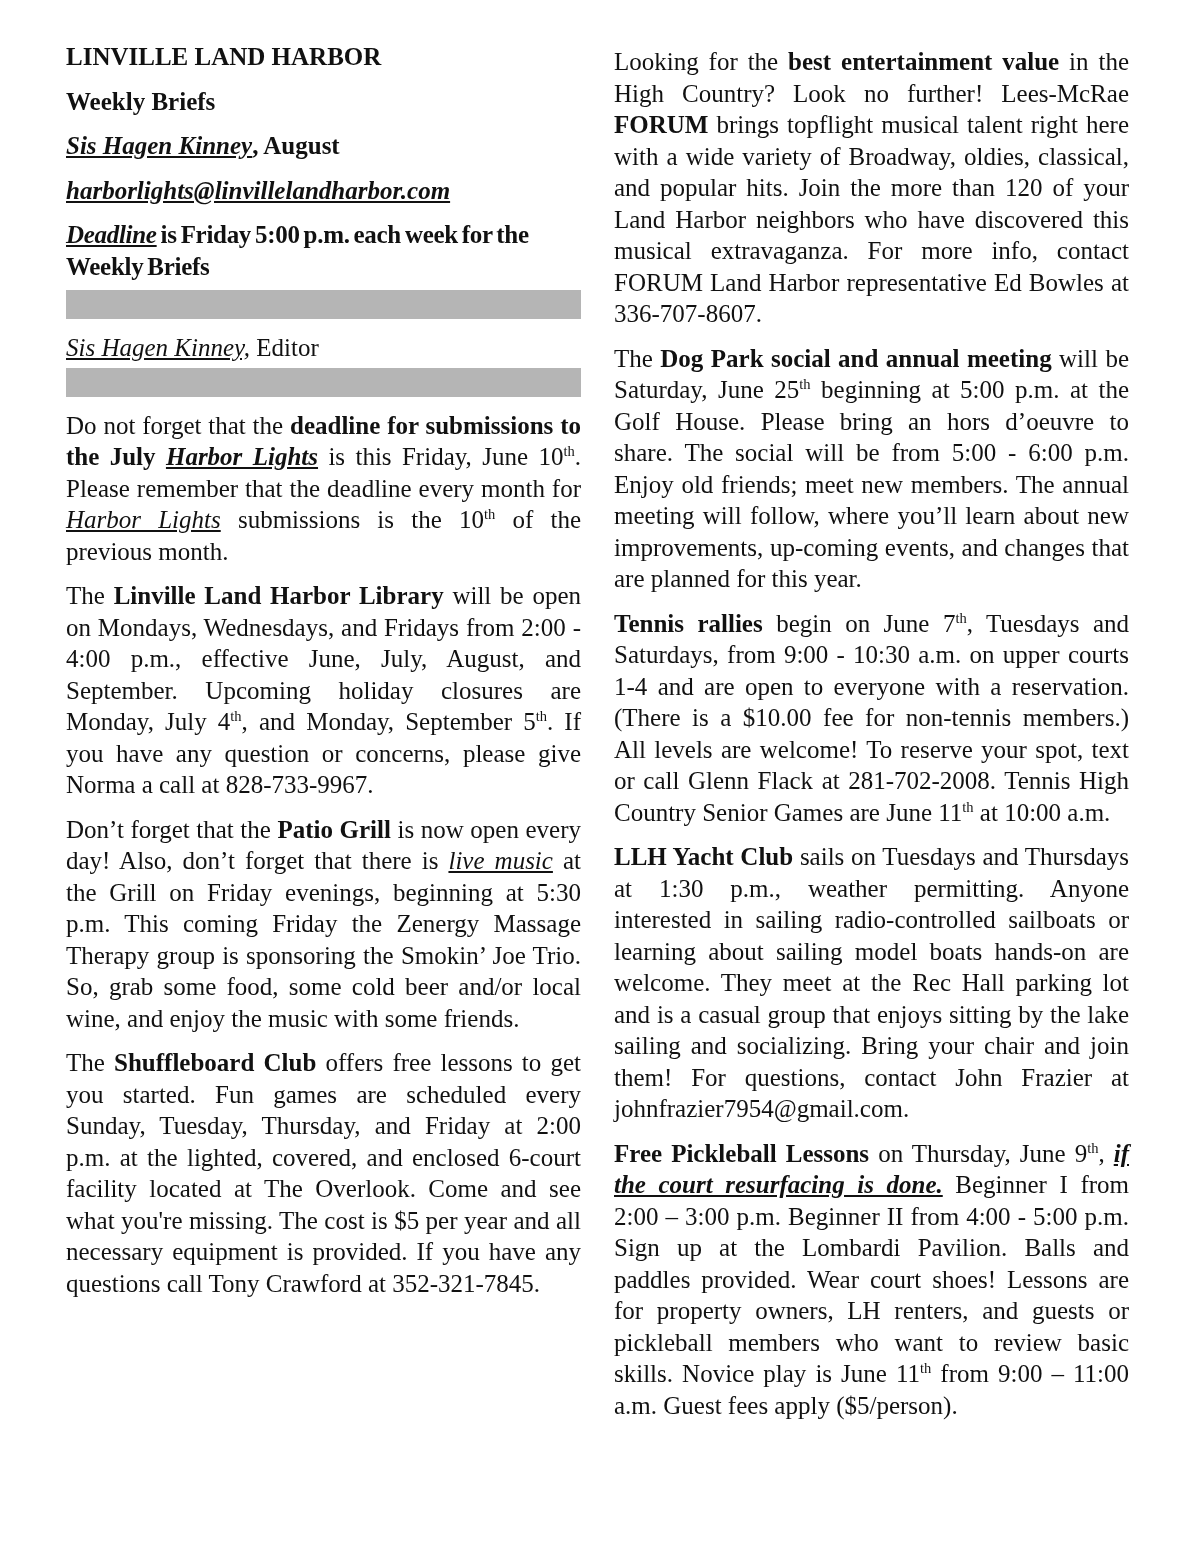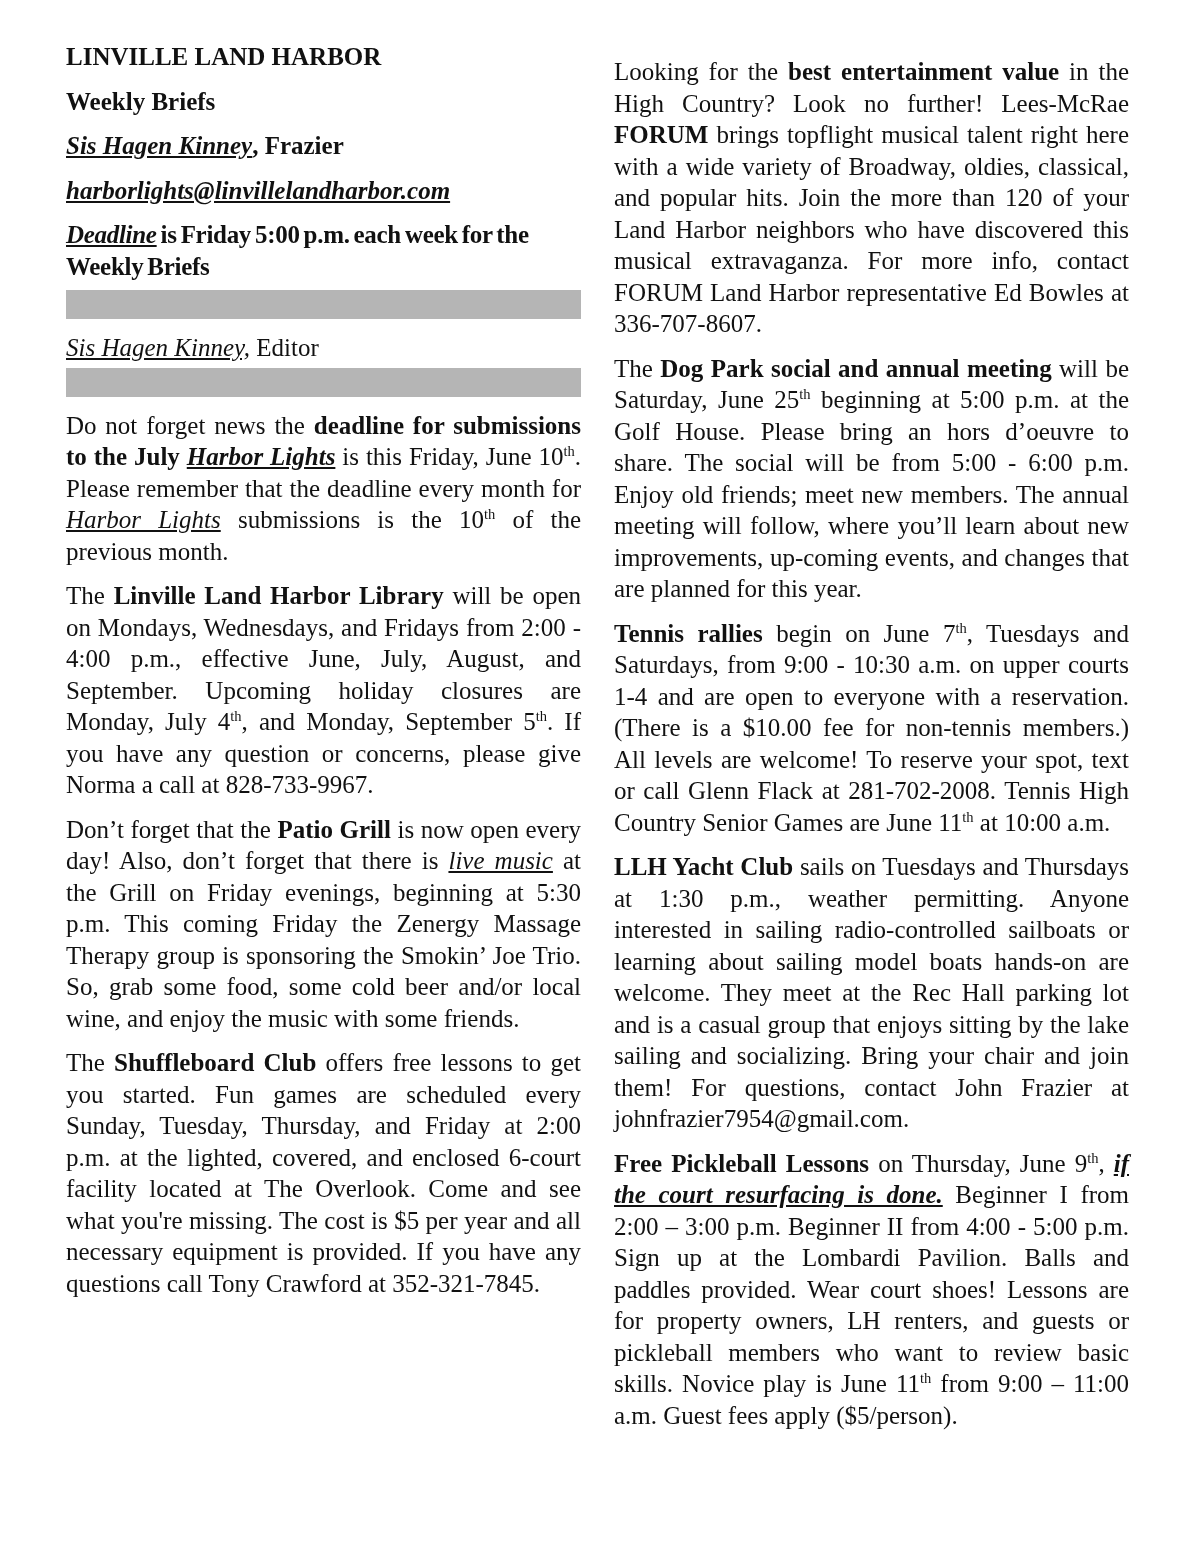--- a/index.html
+++ b/index.html
@@ -21,21 +21,21 @@
   .col-left{padding-top:28px;}
   .col-right{padding-top:40px;}
 
   p.para{
     font-size:25px;
     line-height:31.5px;
     text-align:justify;
     margin:13px 0 0 0;
   }
   .col-right p.para{}
-  .col-right p.para:first-child{margin-top:16px;}
+  .col-right p.para:first-child{margin-top:6px;}
 
   
   .org,.title,.date,.editor,.send,.email,.deadline{
     font-weight:700;text-align:center;
   }
   .org{font-size:32px;line-height:1.12;margin:0;}
   .title{font-size:53px;line-height:1.06;margin:6px 0 0;}
   .date{font-size:32px;line-height:1.1;margin:5px 0 0;}
   .editor{font-size:29px;line-height:1.1;margin:30px 0 0;}
   .send{font-size:25px;line-height:1.1;margin:28px 0 0;}
@@ -55,27 +55,27 @@
   .u{}
   sup{font-size:58%;line-height:0;vertical-align:super;}
 </style>
 </head>
 <body>
 
 <div class="page">
   <div class="col col-left">
       <p class="para org"><span class="b">LINVILLE LAND HARBOR</span></p>
       <p class="para title"><span class="b">Weekly Briefs</span></p>
-      <p class="para editor"><span class="b i">Sis Hagen Kinney</span><span class="b">, Frazier</span></p>
+      <p class="para editor"><span class="b i">Sis Hagen Kinney</span><span class="b">, August</span></p>
       <p class="para email"><span class="b i u">harborlights@linvillelandharbor.com</span></p>
       <p class="para deadline"><span class="b i u">Deadline</span><span class="b"> is Friday 5:00 p.m. each week for the</span><br><span class="b">Weekly Briefs</span></p>
       <div class="bar bar1" style="background: rgb(181, 181, 181);"></div>
       <p class="para sig"><span class="i">Sis Hagen Kinney,</span><span> Editor</span></p>
       <div class="bar bar2" style="background: rgb(181, 181, 181);"></div>
-      <p class="para lead"><span>Do not forget news the </span><span class="b">deadline for submissions to the July </span><span class="b i">Harbor Lights</span><span> is this Friday, June 10</span><sup>th</sup><span>. Please remember that the deadline every month for </span><span class="i">Harbor Lights</span><span> submissions is the 10</span><sup>th</sup><span> of the previous month.</span></p>
+      <p class="para lead"><span>Do not forget that the </span><span class="b">deadline for submissions to the July </span><span class="b i">Harbor Lights</span><span> is this Friday, June 10</span><sup>th</sup><span>. Please remember that the deadline every month for </span><span class="i">Harbor Lights</span><span> submissions is the 10</span><sup>th</sup><span> of the previous month.</span></p>
       <p class="para "><span>The </span><span class="b">Linville Land Harbor Library</span><span> will be open on Mondays, Wednesdays, and Fridays from 2:00 - 4:00 p.m., effective June, July, August, and September. Upcoming holiday closures are Monday, July 4</span><sup>th</sup><span>, and Monday, September 5</span><sup>th</sup><span>. If you have any question or concerns, please give Norma a call at 828-733-9967.</span></p>
       <p class="para "><span>Don’t forget that the </span><span class="b">Patio Grill</span><span> is now open every day! Also, don’t forget that there is </span><span class="i">live music</span><span> at the Grill on Friday evenings, beginning at 5:30 p.m. This coming Friday the Zenergy Massage Therapy group is sponsoring the Smokin’ Joe Trio. So, grab some food, some cold beer and/or local wine, and enjoy the music with some friends.</span></p>
       <p class="para "><span>The </span><span class="b">Shuffleboard Club</span><span> offers free lessons to get you started. Fun games are scheduled every Sunday, Tuesday, Thursday, and Friday at 2:00 p.m. at the lighted, covered, and enclosed 6-court facility located at The Overlook. Come and see what you're missing. The cost is $5 per year and all necessary equipment is provided. If you have any questions call Tony Crawford at 352-321-7845.</span></p>
     </div>
   <div class="col col-right">
       <p class="para "><span>Looking for the </span><span class="b">best entertainment value</span><span> in the High Country? Look no further! Lees-McRae </span><span class="b">FORUM</span><span> brings topflight musical talent right here with a wide variety of Broadway, oldies, classical, and popular hits. Join the more than 120 of your Land Harbor neighbors who have discovered this musical extravaganza. For more info, contact FORUM Land Harbor representative Ed Bowles at 336-707-8607.</span></p>
       <p class="para "><span>The </span><span class="b">Dog Park social and annual meeting</span><span> will be Saturday, June 25</span><sup>th</sup><span> beginning at 5:00 p.m. at the Golf House. Please bring an hors d’oeuvre to share. The social will be from 5:00 - 6:00 p.m. Enjoy old friends; meet new members. The annual meeting will follow, where you’ll learn about new improvements, up-coming events, and changes that are planned for this year.</span></p>
       <p class="para "><span class="b">Tennis rallies</span><span> begin on June 7</span><sup>th</sup><span>, Tuesdays and Saturdays, from 9:00 - 10:30 a.m. on upper courts 1-4 and are open to everyone with a reservation. (There is a $10.00 fee for non-tennis members.) All levels are welcome! To reserve your spot, text or call Glenn Flack at 281-702-2008. Tennis High Country Senior Games are June 11</span><sup>th</sup><span> at 10:00 a.m.</span></p>
       <p class="para "><span class="b">LLH Yacht Club</span><span> sails on Tuesdays and Thursdays at 1:30 p.m., weather permitting. Anyone interested in sailing radio-controlled sailboats or learning about sailing model boats hands-on are welcome. They meet at the Rec Hall parking lot and is a casual group that enjoys sitting by the lake sailing and socializing. Bring your chair and join them! For questions, contact John Frazier at </span><span class="u">johnfrazier7954@gmail.com</span><span>.</span></p>
       <p class="para "><span class="b">Free Pickleball Lessons</span><span> on Thursday, June 9</span><sup>th</sup><span>, </span><span class="b i u">if the court resurfacing is done.</span><span> Beginner I from 2:00 – 3:00 p.m. Beginner II from 4:00 - 5:00 p.m. Sign up at the Lombardi Pavilion. Balls and paddles provided. Wear court shoes! Lessons are for property owners, LH renters, and guests or pickleball members who want to review basic skills. Novice play is June 11</span><sup>th</sup><span> from 9:00 – 11:00 a.m. Guest fees apply ($5/person).</span></p>

